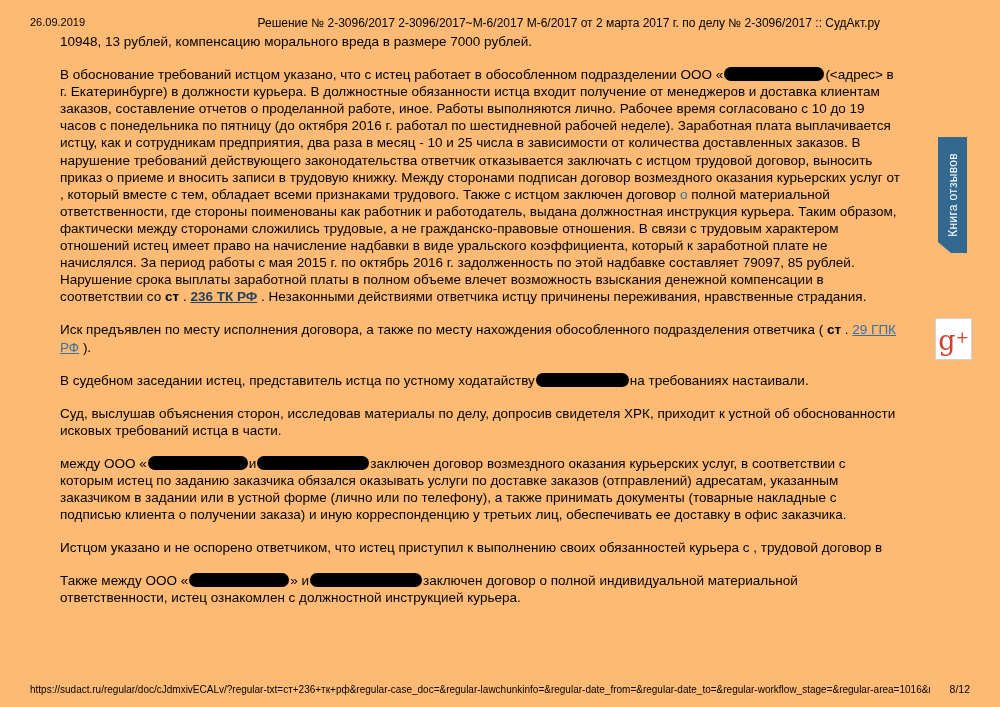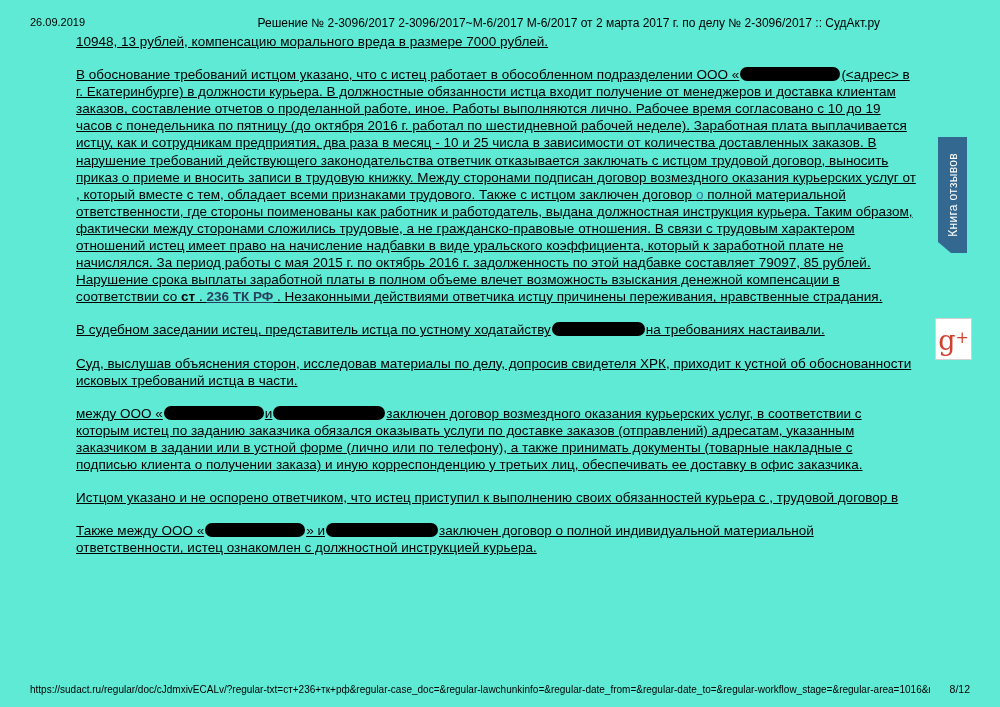--- a/index.html
+++ b/index.html
@@ -1,22 +1,22 @@
 <!DOCTYPE html>
 <html lang="ru"><head>
 <meta charset="utf-8">
 <style>
   html,body { margin:0; padding:0; background:#fff; }
   .page {
-    position:relative; width:1000px; height:707px; background:#5eead4;
+    position:relative; width:1000px; height:707px; background:#fdba74;
     font-family:"Liberation Sans", sans-serif; color:#000; overflow:hidden;
   }
   .header-date { position:absolute; top:16px; left:30px; font-size:11px; white-space:nowrap; }
   .header-title { position:absolute; top:16px; left:120px; right:120px; text-align:right; font-size:12px; white-space:nowrap; overflow:hidden; }
-  .doc { position:absolute; top:33px; left:76px; width:840px; font-size:13.5px; line-height:17.1px; text-align:left;text-decoration:underline; }
+  .doc { position:absolute; top:33px; left:60px; width:840px; font-size:13.5px; line-height:17.1px; text-align:left; }
   .doc p { margin:0 0 16px 0; }
   .redact { display:inline-block; background:#000; height:14px; border-radius:7px; vertical-align:-2px; margin:0 1px; }
   .link { color:#3c6e9f; text-decoration:underline; cursor:pointer; }
   .link-dark { color:#26415e; font-weight:bold; text-decoration:underline; cursor:pointer; }
   .link-plain { color:#3c6e9f; text-decoration:none; cursor:pointer; }
   .footer-url { position:absolute; bottom:12px; left:30px; right:70px; font-size:10px; color:#000; white-space:nowrap; overflow:hidden; }
   .page-num { position:absolute; bottom:12px; right:30px; font-size:10.5px; }
   .feedback-tab {
     position:absolute; top:137px; left:938px; width:29px; height:116px;
     background:#336890; cursor:pointer;
@@ -39,20 +39,21 @@
 <body>
 
 <div class="page">
 
   <div class="header-date">26.09.2019</div>
   <div class="header-title">Решение № 2-3096/2017 2-3096/2017~М-6/2017 М-6/2017 от 2 марта 2017 г. по делу № 2-3096/2017 :: СудАкт.ру</div>
 
   <div class="doc">
       <p>10948, 13 рублей, компенсацию морального вреда в размере 7000 рублей.</p>
       <p>В обоснование требований истцом указано, что с истец работает в обособленном подразделении ООО «<span class="redact" style="width: 100px;"></span>(&lt;адрес&gt; в г. Екатеринбурге) в должности курьера. В должностные обязанности истца входит получение от менеджеров и доставка клиентам заказов, составление отчетов о проделанной работе, иное. Работы выполняются лично. Рабочее время согласовано с 10 до 19 часов с понедельника по пятницу (до октября 2016 г. работал по шестидневной рабочей неделе). Заработная плата выплачивается истцу, как и сотрудникам предприятия, два раза в месяц - 10 и 25 числа в зависимости от количества доставленных заказов. В нарушение требований действующего законодательства ответчик отказывается заключать с истцом трудовой договор, выносить приказ о приеме и вносить записи в трудовую книжку. Между сторонами подписан договор возмездного оказания курьерских услуг от , который вместе с тем, обладает всеми признаками трудового. Также с истцом заключен договор <a class="link-plain">о</a> полной материальной ответственности, где стороны поименованы как работник и работодатель, выдана должностная инструкция курьера. Таким образом, фактически между сторонами сложились трудовые, а не гражданско-правовые отношения. В связи с трудовым характером отношений истец имеет право на начисление надбавки в виде уральского коэффициента, который к заработной плате не начислялся. За период работы с мая 2015 г. по октябрь 2016 г. задолженность по этой надбавке составляет 79097, 85 рублей. Нарушение срока выплаты заработной платы в полном объеме влечет возможность взыскания денежной компенсации в соответствии со <b>ст</b> . <a class="link-dark">236 ТК РФ</a> . Незаконными действиями ответчика истцу причинены переживания, нравственные страдания.</p>
+      <p>Иск предъявлен по месту исполнения договора, а также по месту нахождения обособленного подразделения ответчика ( <b>ст</b> . <a class="link">29 ГПК РФ</a> ).</p>
       <p>В судебном заседании истец, представитель истца по устному ходатайству<span class="redact" style="width: 93px;"></span>на требованиях настаивали.</p>
       <p>Суд, выслушав объяснения сторон, исследовав материалы по делу, допросив свидетеля ХРК, приходит к устной об обоснованности исковых требований истца в части.</p>
       <p>между ООО «<span class="redact" style="width: 100px;"></span>и<span class="redact" style="width: 112px;"></span>заключен договор возмездного оказания курьерских услуг, в соответствии с которым истец по заданию заказчика обязался оказывать услуги по доставке заказов (отправлений) адресатам, указанным заказчиком в задании или в устной форме (лично или по телефону), а также принимать документы (товарные накладные с подписью клиента о получении заказа) и иную корреспонденцию у третьих лиц, обеспечивать ее доставку в офис заказчика.</p>
       <p>Истцом указано и не оспорено ответчиком, что истец приступил к выполнению своих обязанностей курьера с , трудовой договор в</p>
       <p>Также между ООО «<span class="redact" style="width: 100px;"></span>» и<span class="redact" style="width: 112px;"></span>заключен договор о полной индивидуальной материальной ответственности, истец ознакомлен с должностной инструкцией курьера.</p>
     </div>
 
   <div class="feedback-tab" style="background: rgb(51, 104, 144);">
     <span class="vlabel">Книга отзывов</span>
   </div>

